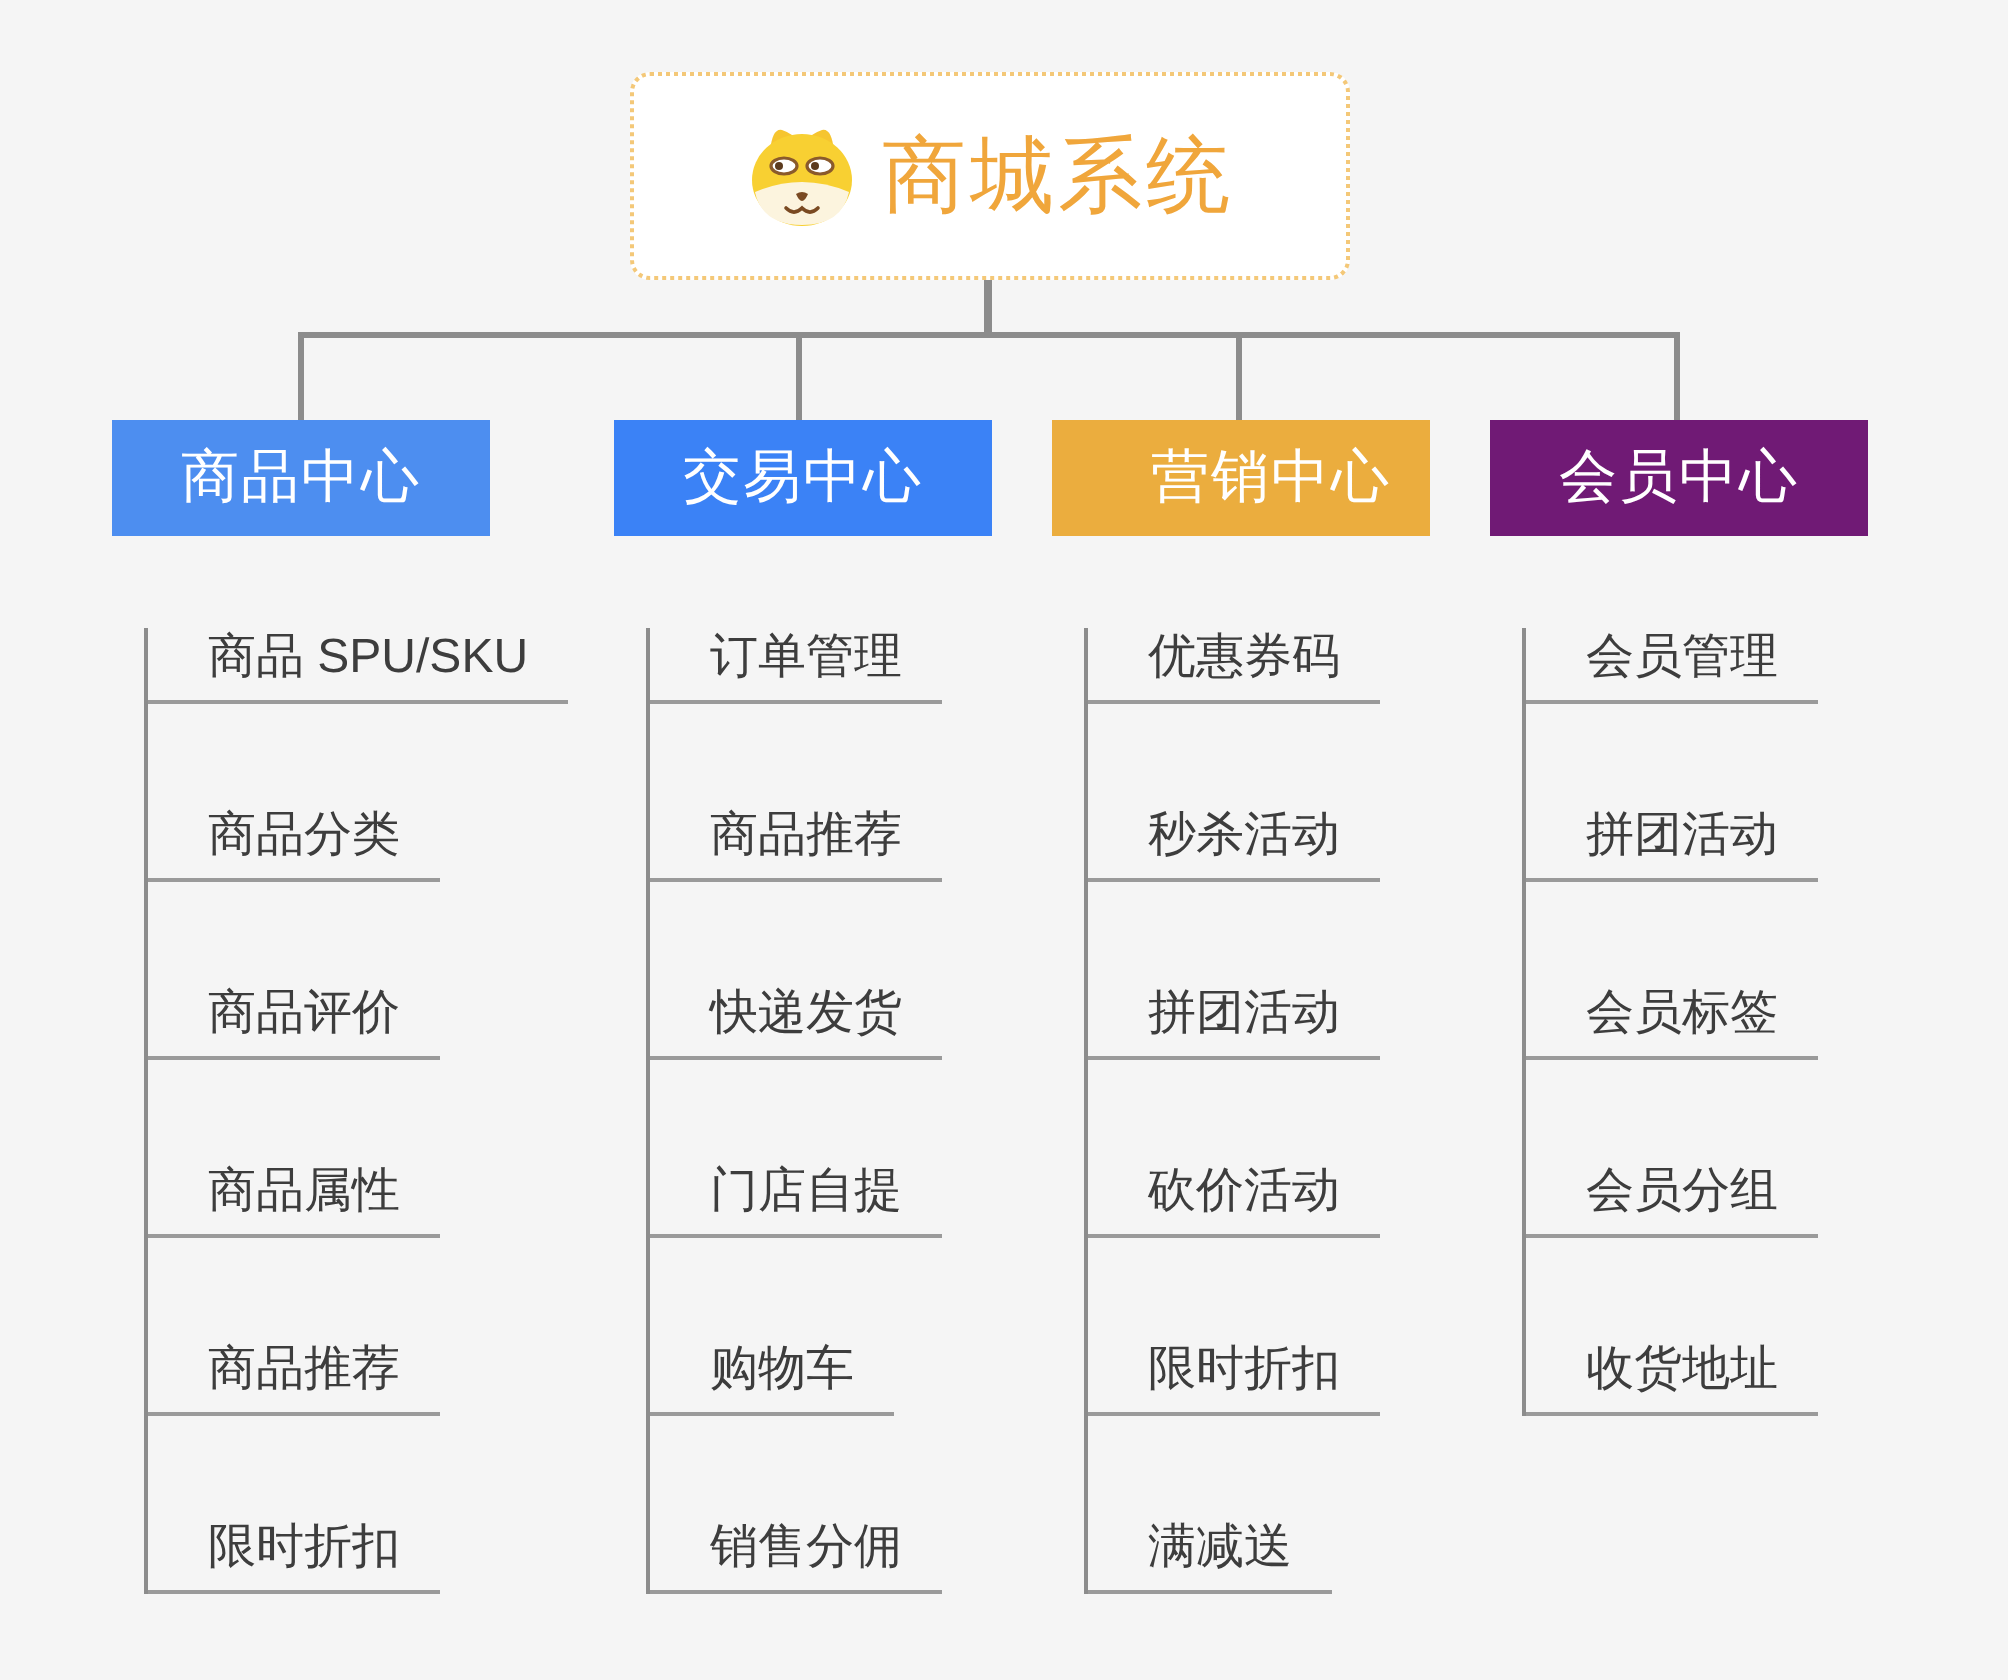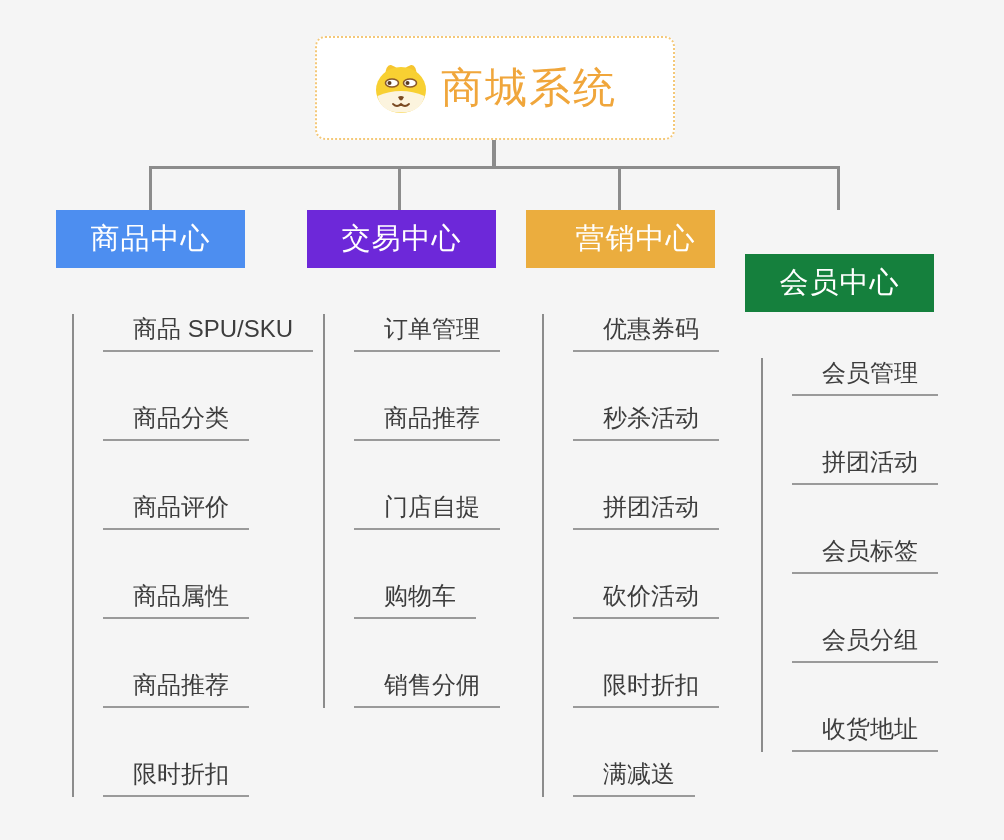--- a/index.html
+++ b/index.html
@@ -79,21 +79,20 @@
   .leaf {
     width: fit-content;
     margin-top: 51px;
     padding: 0 20px 6px 30px;
     border-bottom: 2px solid #9A9A9A;
     font-size: 24px;
     line-height: 30px;
     color: #3D3D3D;
     white-space: nowrap;
     cursor: pointer;
-    margin-left: 29px;
   }
   .leaf:first-child { margin-top: 46px; }
 </style>
 </head>
 <body>
 
 <div class="canvas">
 
   <div class="line root-stub"></div>
   <div class="line bus-line"></div>
@@ -130,44 +129,45 @@
       <li class="leaf">商品 SPU/SKU</li>
       <li class="leaf">商品分类</li>
       <li class="leaf">商品评价</li>
       <li class="leaf">商品属性</li>
       <li class="leaf">商品推荐</li>
       <li class="leaf">限时折扣</li>
     </ul>
   </div>
 
   <div class="branch b2">
-    <div class="branch-header" style="background-color: #6d28d9;">交易中心</div>
+    <div class="branch-header" style="background-color: #3b82f6;">交易中心</div>
     <ul class="leaves">
       <li class="leaf">订单管理</li>
       <li class="leaf">商品推荐</li>
+      <li class="leaf">快递发货</li>
       <li class="leaf">门店自提</li>
       <li class="leaf">购物车</li>
       <li class="leaf">销售分佣</li>
     </ul>
   </div>
 
   <div class="branch b3">
     <div class="branch-header" style="background-color: rgb(235, 173, 62); padding-left: 30px;">营销中心</div>
     <ul class="leaves">
       <li class="leaf">优惠券码</li>
       <li class="leaf">秒杀活动</li>
       <li class="leaf">拼团活动</li>
       <li class="leaf">砍价活动</li>
       <li class="leaf">限时折扣</li>
       <li class="leaf">满减送</li>
     </ul>
   </div>
 
   <div class="branch b4">
-    <div class="branch-header" style="background-color: #15803d; margin-top: 44px;">会员中心</div>
+    <div class="branch-header" style="background-color: #701a75;">会员中心</div>
     <ul class="leaves">
       <li class="leaf">会员管理</li>
       <li class="leaf">拼团活动</li>
       <li class="leaf">会员标签</li>
       <li class="leaf">会员分组</li>
       <li class="leaf">收货地址</li>
     </ul>
   </div>
 
 </div>

